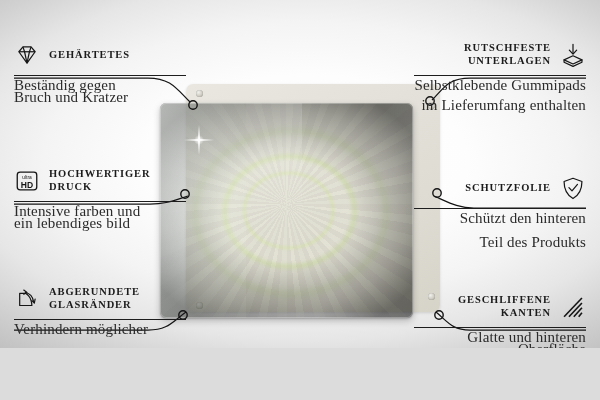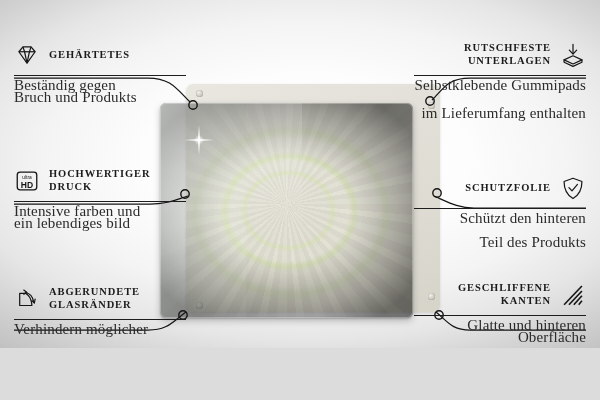--- a/index.html
+++ b/index.html
@@ -115,21 +115,21 @@
   .feat-desc{font-size:15px;line-height:11.6px;color:#2a2a2a;margin-top:4px;
     letter-spacing:.15px;}
   .icon{flex:0 0 auto;width:26px;height:26px;display:block;}
 
   
   #f-glass {left:14px; top:40px;}
   #f-print {left:14px; top:166px;}
   #f-edges {left:14px; top:284px;}
   #f-pads  {left:414px;top:40px;}
   #f-foil  {left:414px;top:173px;}
-  #f-ground{left:414px;top:280px;}
+  #f-ground{left:414px;top:292px;}
 </style>
 </head>
 <body>
 
 <div id="stage">
 
   <div id="product">
     <div class="backplate"></div>
 
     <div class="pad" style="left:268px;top:18px;"></div>
@@ -183,21 +183,21 @@
             <path d="M11 6 L13 12 L16 26"></path>
           <path d="M21 6 L19 12 L16 26"></path>
         </g>
       </svg>
       <div>
         <div class="feat-title">GEHÄRTETES</div>
       </div>
     </div>
     <div class="rule"></div>
     <div class="feat-desc">Beständig gegen</div>
-    <div class="feat-desc" style="margin-top:0">Bruch und Produkts</div>
+    <div class="feat-desc" style="margin-top:0">Bruch und Kratzer</div>
   </div>
 
   <div class="feat left" id="f-print">
     <div class="feat-head">
       <svg class="icon" viewBox="0 0 32 32">
         <rect x="4" y="5" width="24" height="22" rx="3.5" fill="none" stroke="#161616" stroke-width="1.6"></rect>
         <text x="16" y="14" font-family="Liberation Sans, sans-serif" font-size="6" fill="#161616" text-anchor="middle">ultra</text>
         <text x="16" y="24" font-family="Liberation Sans, sans-serif" font-size="10.5" font-weight="bold" fill="#161616" text-anchor="middle">HD</text>
       </svg>
       <div>
@@ -239,21 +239,21 @@
           <path d="M5 22 L5 25 L16 30 L27 25 L27 22"></path>
         </g>
       </svg>
       <div>
         <div class="feat-title">RUTSCHFESTE</div>
         <div class="feat-title">UNTERLAGEN</div>
       </div>
     </div>
     <div class="rule"></div>
     <div class="feat-desc">Selbstklebende Gummipads</div>
-    <div class="feat-desc" style="margin-top:16px">im Lieferumfang enthalten</div>
+    <div class="feat-desc" style="margin-top:8px">im Lieferumfang enthalten</div>
   </div>
 
   <div class="feat right" id="f-foil">
     <div class="feat-head">
       <svg class="icon" viewBox="0 0 32 32">
         <g fill="none" stroke="#161616" stroke-width="1.5" stroke-linejoin="round" stroke-linecap="round">
           <path d="M16 4 L27 8 C27 18 23 25 16 29 C9 25 5 18 5 8 Z"></path>
           <path d="M11 15.5 L14.8 19.5 L21.5 11.5"></path>
         </g>
       </svg>

